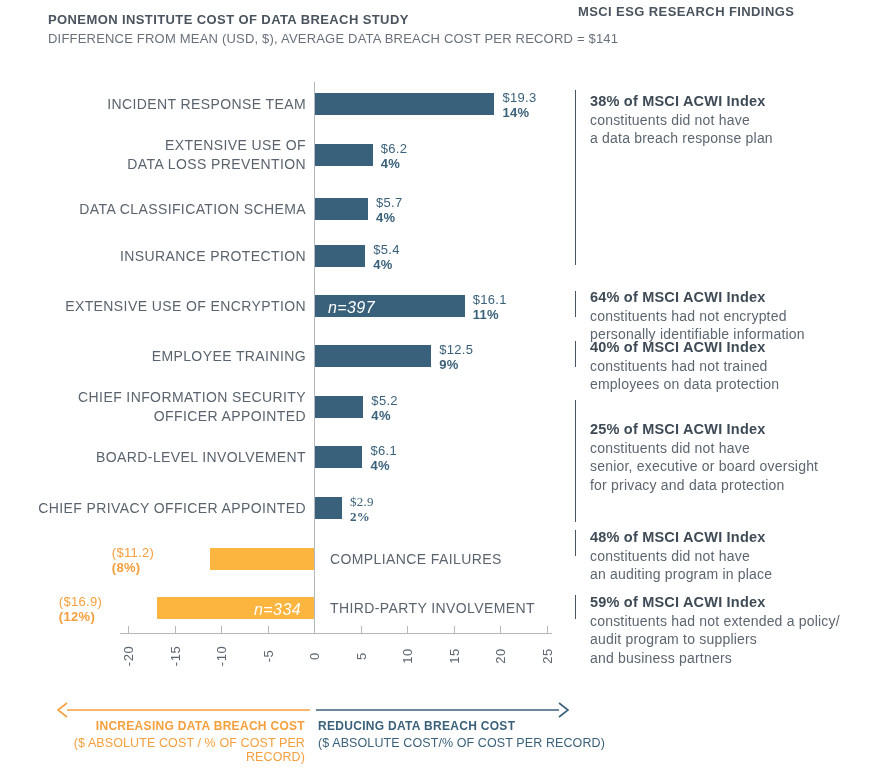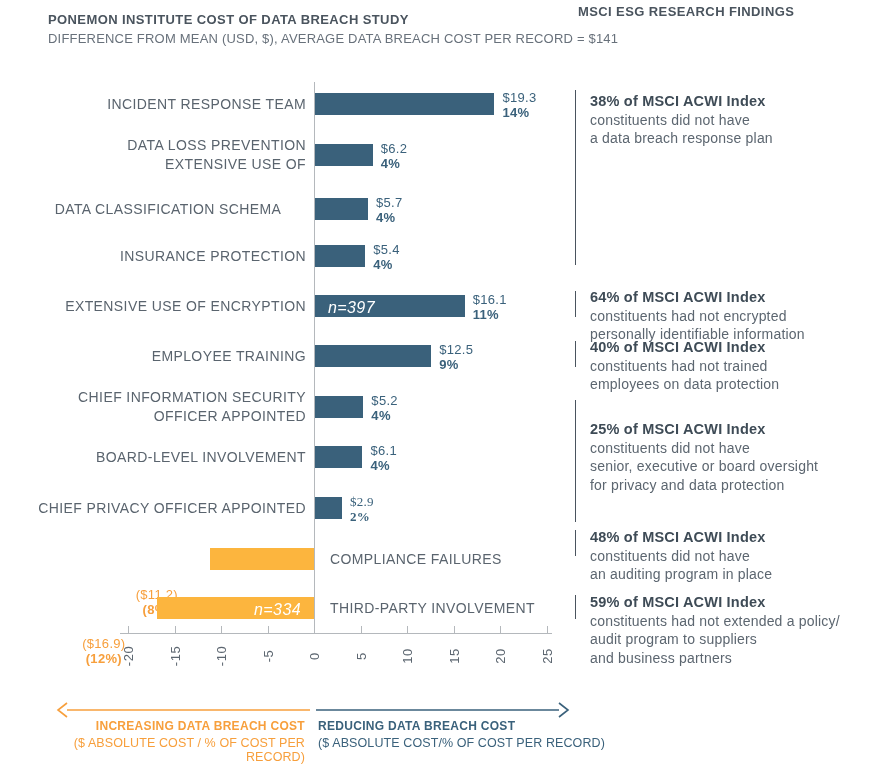--- a/index.html
+++ b/index.html
@@ -21,21 +21,21 @@
   .axis-v{position:absolute;left:314px;top:82px;width:1px;height:551px;background:var(--axis);}
   .axis-h{position:absolute;left:120px;top:633px;width:432px;height:1px;background:var(--axis);}
   .tick{position:absolute;width:1px;height:7px;background:var(--axis);}
   .tick-label{position:absolute;width:36px;height:14px;font-size:13px;color:var(--tick);text-align:center;transform:rotate(-90deg);transform-origin:center;letter-spacing:.5px;}
   .bar{position:absolute;height:22px;background:var(--teal);}
   .bar.neg{background:var(--orange);}
   .cat{position:absolute;left:30px;width:276px;text-align:right;font-size:14px;line-height:19px;color:var(--label);letter-spacing:.4px;}
   .cat.cat-neg{left:330px;width:240px;text-align:left;}
   .val{position:absolute;font-size:13px;line-height:15px;color:var(--teal);letter-spacing:.3px;}
   .val .v2{font-weight:bold;}
-  .val.val-neg{width:90px;text-align:center;color:var(--orange-text);margin-top:42px;}
+  .val.val-neg{width:90px;text-align:left;color:var(--orange-text);}
   .nlab{position:absolute;font-size:16px;font-style:italic;color:#ffffff;letter-spacing:.4px;}
   .nlab.nlab-neg{width:80px;text-align:right;}
   
   .ann{position:absolute;left:590px;width:285px;font-size:14px;line-height:18.5px;color:var(--ann-body);letter-spacing:.2px;}
   .ann .ann-bold{font-weight:bold;font-size:14.5px;color:var(--ann-bold);}
   .divider{position:absolute;left:575px;width:1px;background:var(--divider);}
   
   .legend svg{position:absolute;top:701px;height:18px;overflow:visible;}
   #arrow-left{left:55px;width:255px;}
   #arrow-right{left:316px;width:255px;}
@@ -66,29 +66,29 @@
   <div class="bar" style="top: 93px; width: 179.49px; left: 315px;"></div>
       <div class="cat" style="top: 94.5px;">
         <div class="cat-line">INCIDENT RESPONSE TEAM</div>
       </div>
       <div class="val" style="top: 90px; left: 502.49px;">
         <div class="v1">$19.3</div>
         <div class="v2">14%</div>
       </div>
       <div class="bar" style="top: 144px; width: 57.66px; left: 315px;"></div>
       <div class="cat" style="top: 136px;">
+        <div class="cat-line">EXTENSIVE USE OF</div>
         <div class="cat-line">DATA LOSS PREVENTION</div>
-        <div class="cat-line">EXTENSIVE USE OF</div>
       </div>
       <div class="val" style="top: 141px; left: 380.66px;">
         <div class="v1">$6.2</div>
         <div class="v2">4%</div>
       </div>
       <div class="bar" style="top: 198px; width: 53.01px; left: 315px;"></div>
-      <div class="cat" style="top: 199.5px; text-align: center;">
+      <div class="cat" style="top: 199.5px;">
         <div class="cat-line">DATA CLASSIFICATION SCHEMA</div>
       </div>
       <div class="val" style="top: 195px; left: 376.01px;">
         <div class="v1">$5.7</div>
         <div class="v2">4%</div>
       </div>
       <div class="bar" style="top: 245px; width: 50.22px; left: 315px;"></div>
       <div class="cat" style="top: 246.5px;">
         <div class="cat-line">INSURANCE PROTECTION</div>
       </div>

